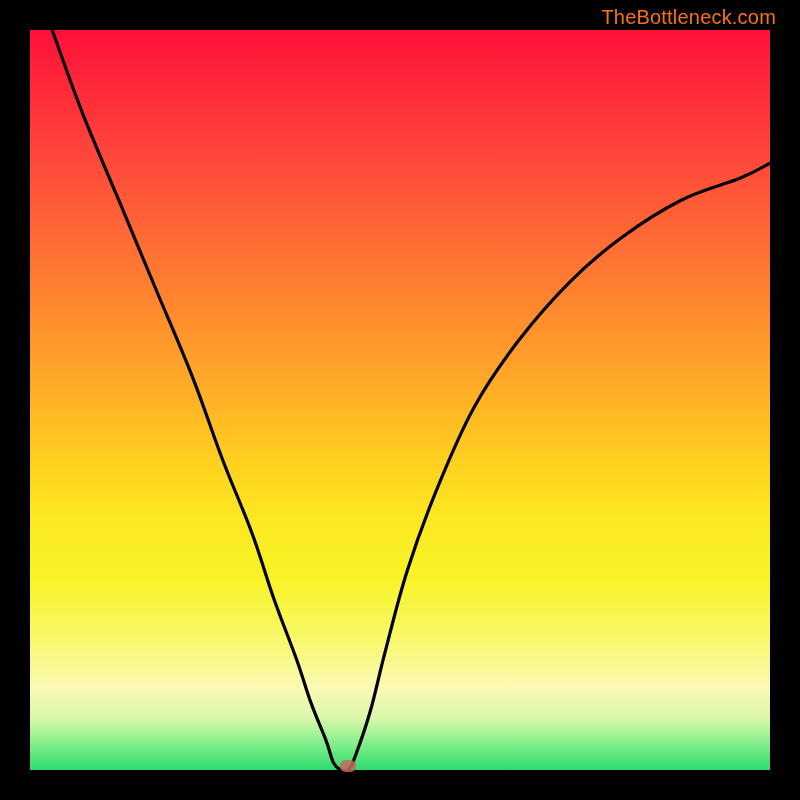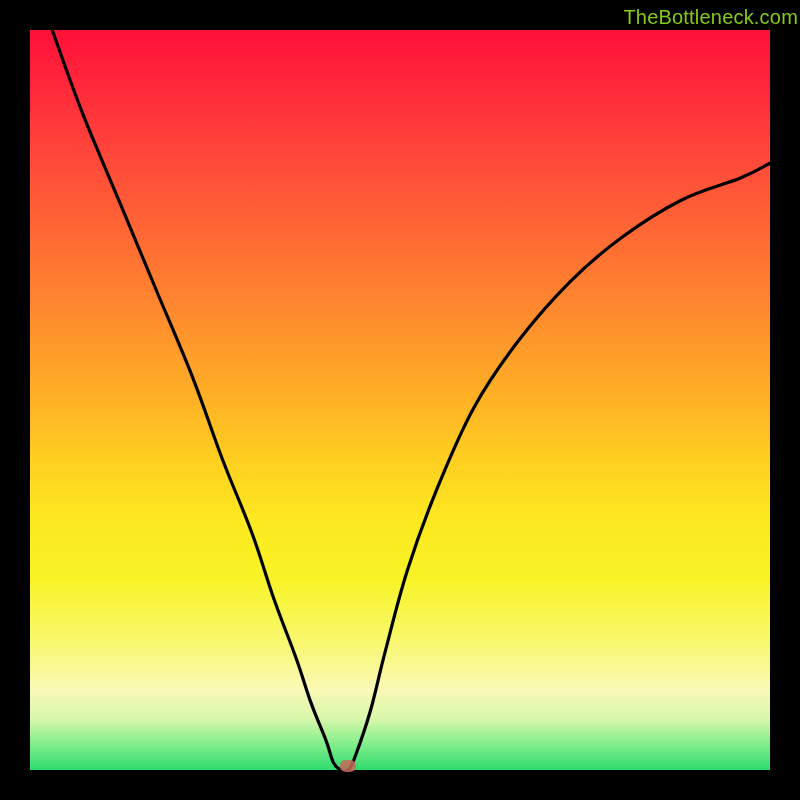--- a/index.html
+++ b/index.html
@@ -33,22 +33,22 @@
       #faf9b6 89%,
       #d9f7ab 93%,
       #8ef08e 96%,
       #2edc6e 100%
     );
   }
 
   .watermark {
     position: absolute;
     top: 6px;
-    right: 2px;
-    color: #84cc16;
+    right: 24px;
+    color: #f97316;
     font-size: 20px;
     font-weight: 400;
     letter-spacing: 0.2px;
   }
 
   svg.curve {
     position: absolute;
     left: 0; top: 0;
     width: 740px; height: 740px;
   }

